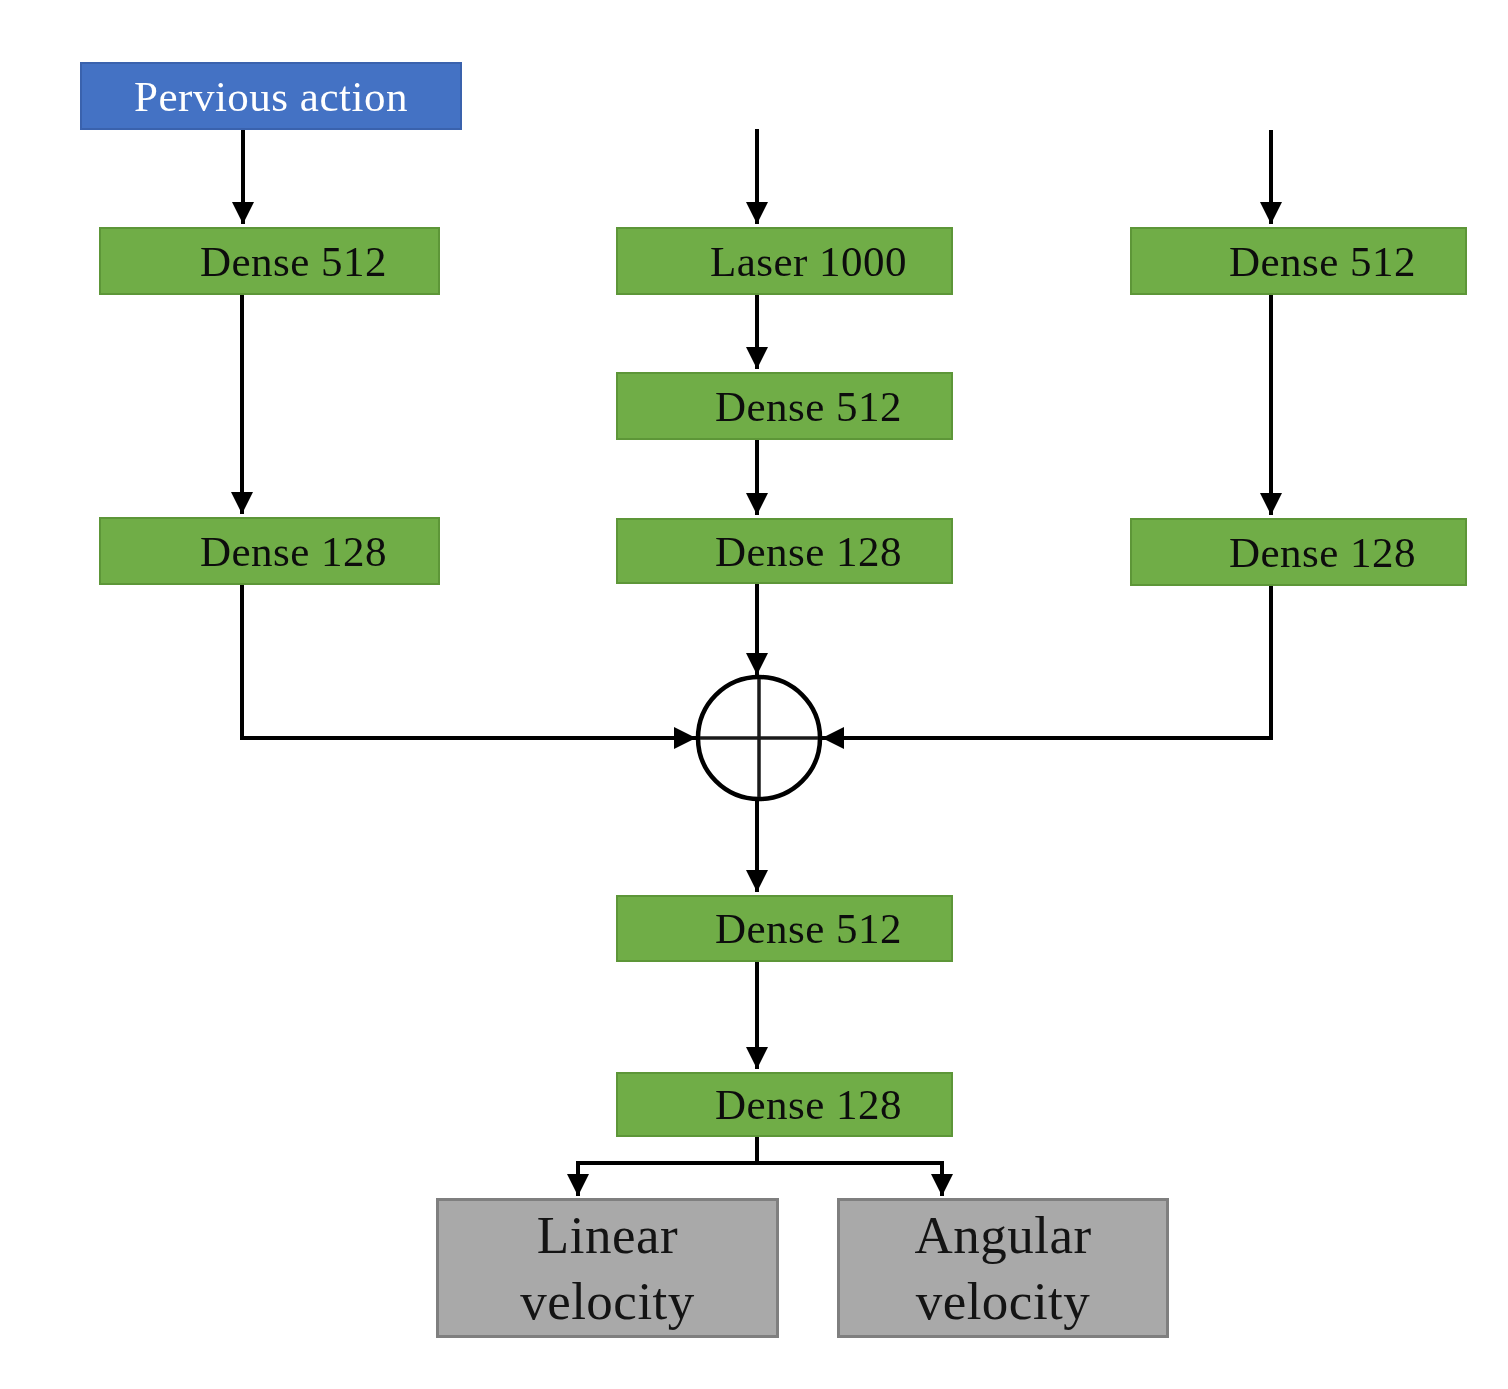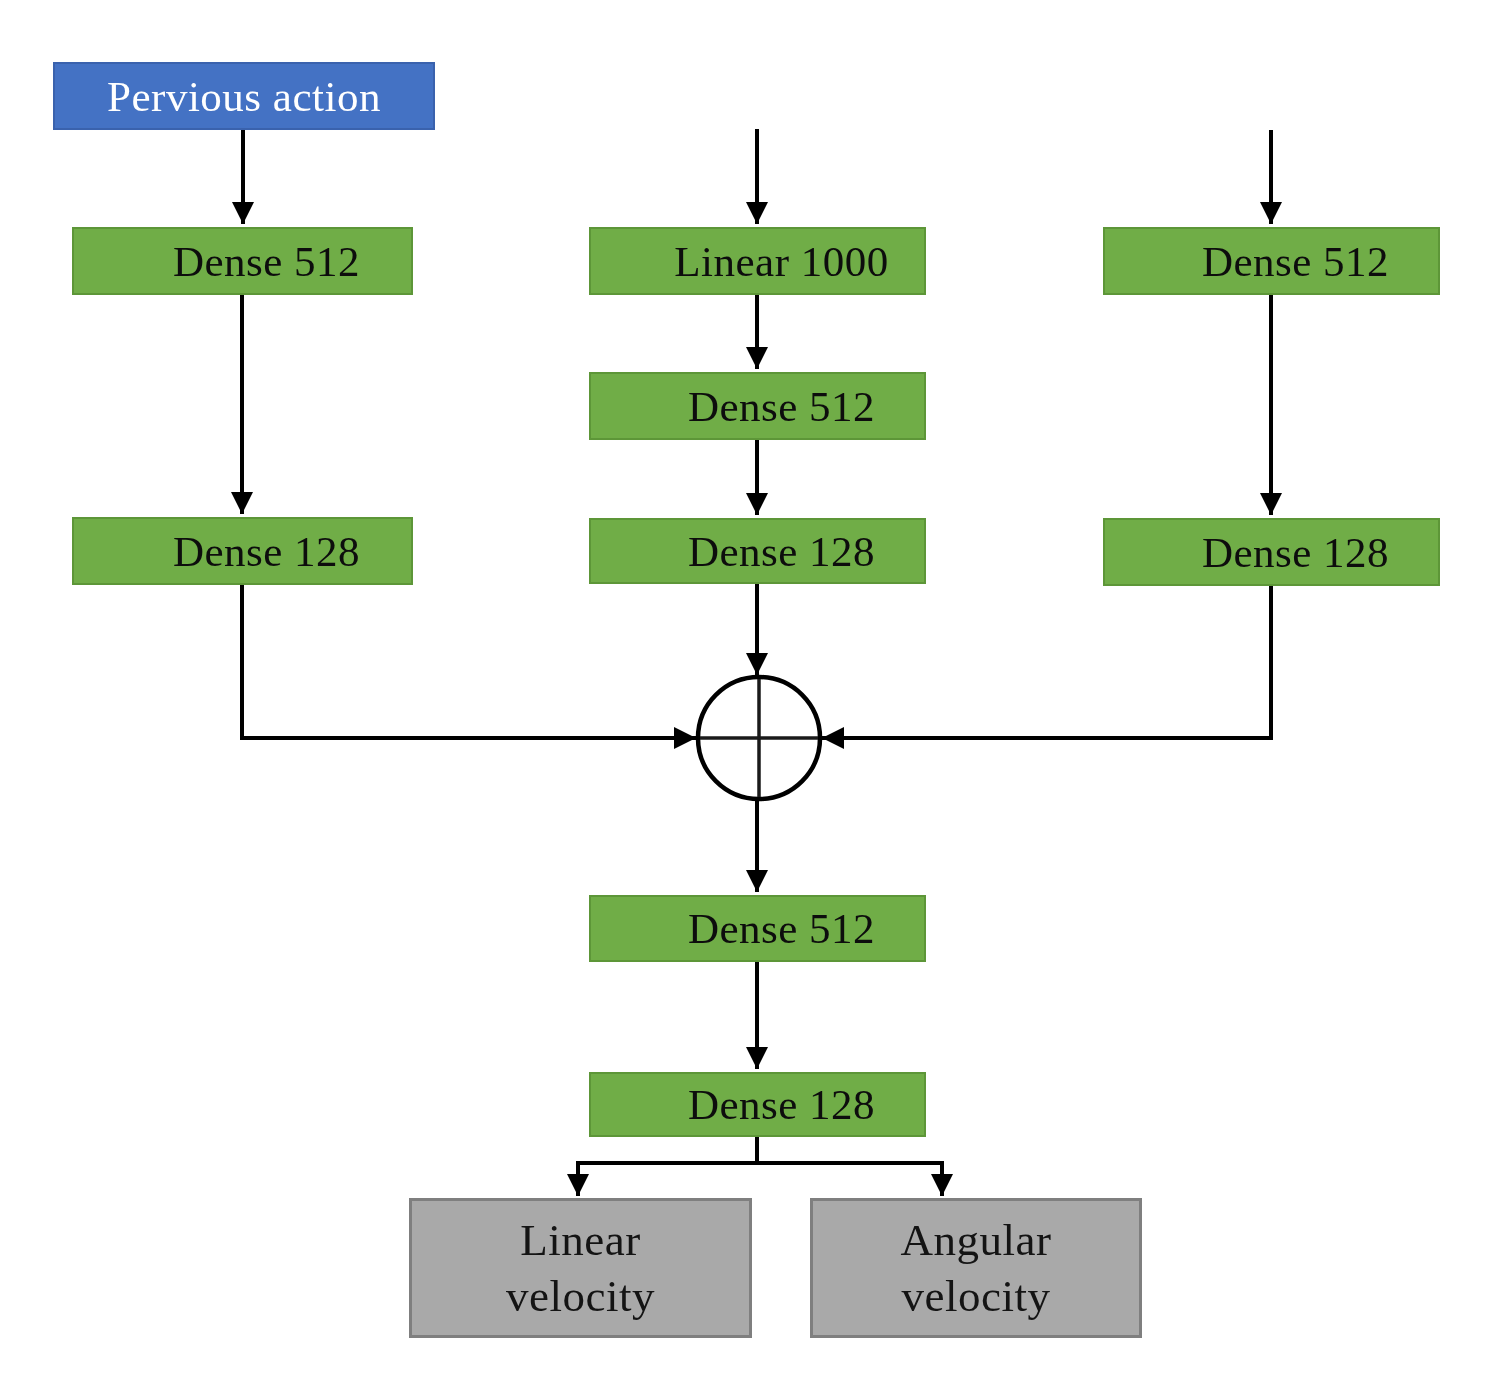--- a/index.html
+++ b/index.html
@@ -32,37 +32,38 @@
   }
   .node {
     position: absolute;
     display: flex;
     align-items: center;
     justify-content: center;
     text-align: center;
     box-sizing: border-box;
     font-size: 43px;
     letter-spacing: 0.5px;
+    margin-left: 27px;
   }
   .node.input {
     background: var(--input-fill);
     border: 2px solid var(--input-border);
     color: var(--input-text);
   }
   .node.dense {
     background: var(--dense-fill);
     border: 2px solid var(--dense-border);
     color: var(--dense-text);
     padding-left: 48px;
   }
   .node.output {
     background: var(--output-fill);
     border: 3px solid var(--output-border);
     color: var(--output-text);
-    font-size: 45px;
+    font-size: 53px;
     line-height: 1.25;
     white-space: pre-line;
   }
   .wire { stroke: var(--line-color); stroke-width: 4; fill: none; }
   .wire.cap { stroke-linecap: square; }
   .concat-circle { fill: var(--concat-fill); stroke: var(--line-color); stroke-width: 4.5; }
   .concat-cross { stroke: var(--concat-cross); stroke-width: 3.5; fill: none; }
 </style>
 </head>
 <body>
@@ -103,21 +104,21 @@
     <path class="wire cap" d="M578,1163 L942,1163"></path>
     <path class="wire" marker-end="url(#ah)" d="M578,1163 L578,1196"></path>
     <path class="wire" marker-end="url(#ah)" d="M942,1163 L942,1196"></path>
   </svg>
 
   <div class="node input" style="left:53px; top:62px; width:382px; height:68px;">Pervious action</div>
 
   <div class="node dense" style="left:72px; top:227px; width:341px; height:68px;">Dense 512</div>
   <div class="node dense" style="left:72px; top:517px; width:341px; height:68px;">Dense 128</div>
 
-  <div class="node dense" style="left:589px; top:227px; width:337px; height:68px;">Linear 1000</div>
+  <div class="node dense" style="left:589px; top:227px; width:337px; height:68px;">Laser 1000</div>
   <div class="node dense" style="left:589px; top:372px; width:337px; height:68px;">Dense 512</div>
   <div class="node dense" style="left:589px; top:518px; width:337px; height:66px;">Dense 128</div>
 
   <div class="node dense" style="left:1103px; top:227px; width:337px; height:68px;">Dense 512</div>
   <div class="node dense" style="left:1103px; top:518px; width:337px; height:68px;">Dense 128</div>
 
   <div class="node dense" style="left:589px; top:895px; width:337px; height:67px;">Dense 512</div>
   <div class="node dense" style="left:589px; top:1072px; width:337px; height:65px;">Dense 128</div>
 
   <div class="node output" style="left:409px; top:1198px; width:343px; height:140px;">Linear

